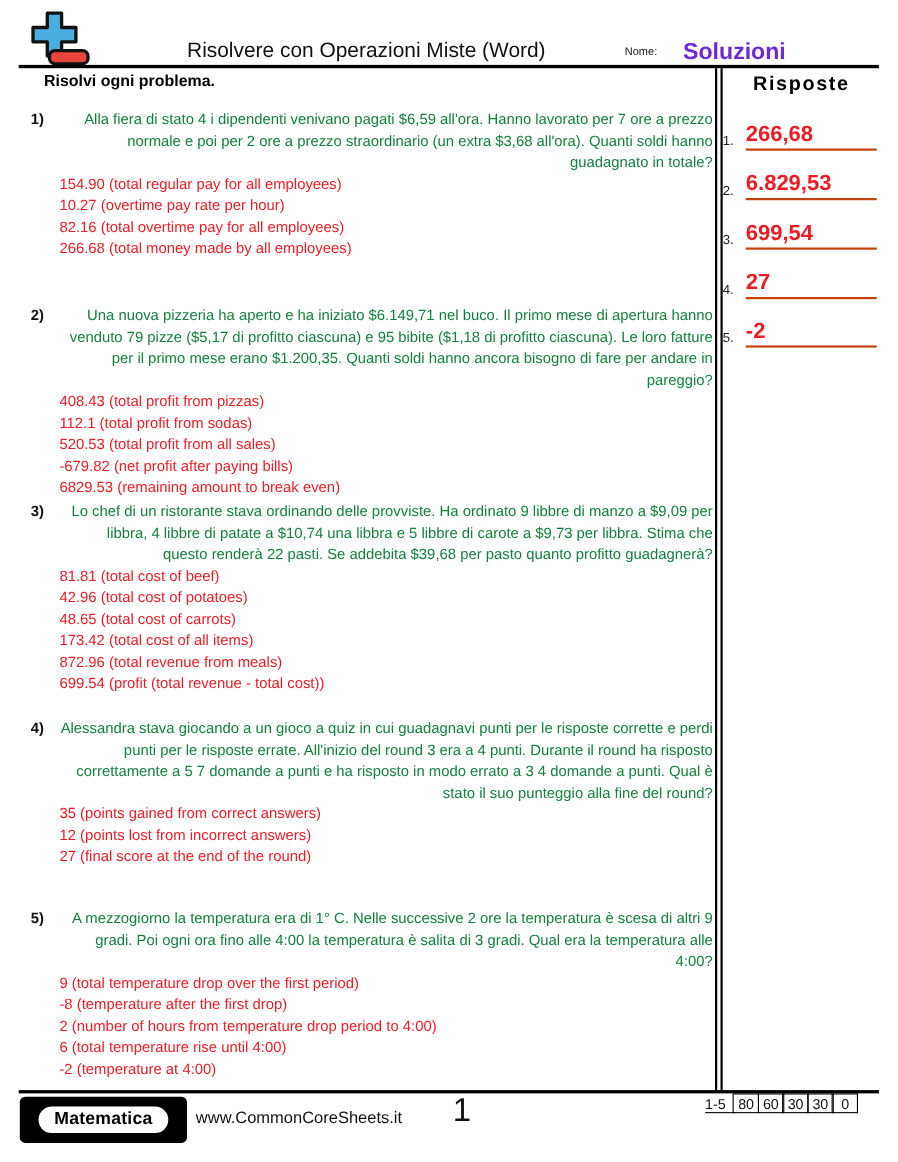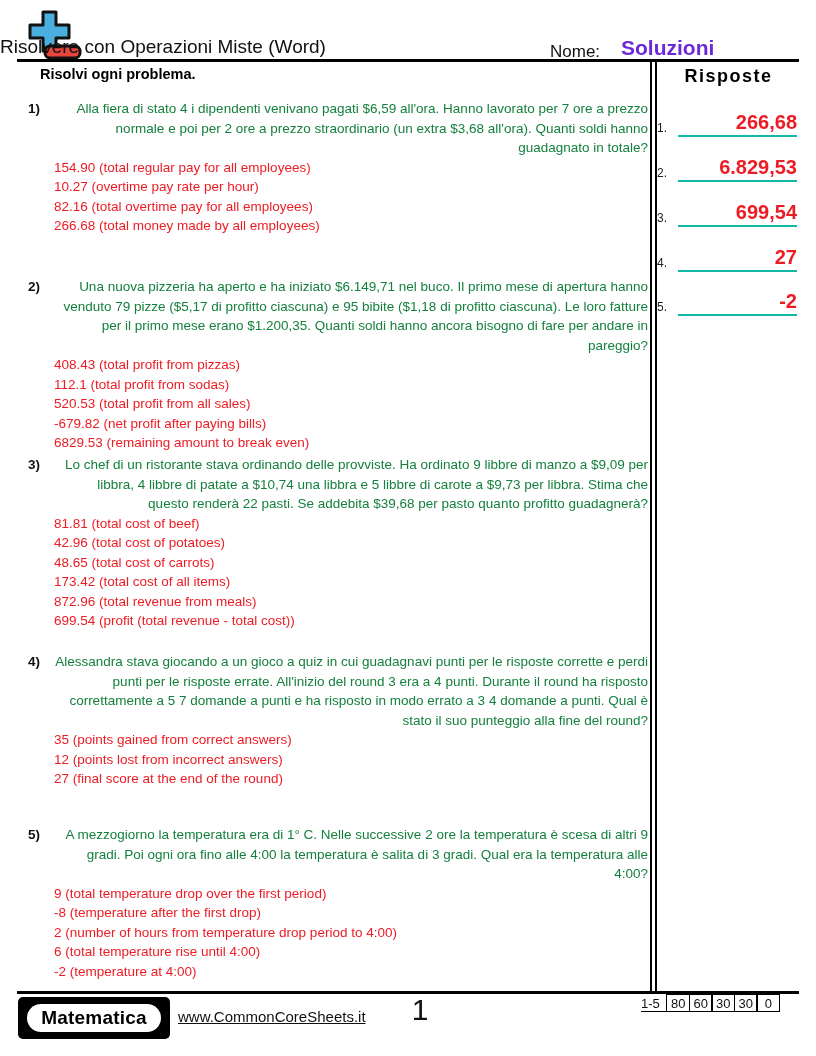--- a/index.html
+++ b/index.html
@@ -7,61 +7,61 @@
     position:relative;
     width:816px;height:1056px;
     background:#fff;
     font-family:"Liberation Sans", sans-serif;
     color:#1a1a1a;
     overflow:hidden;
   }
   
   .header-rule{position:absolute;left:17px;top:59px;width:782px;height:3px;background:#000;}
   .logo{position:absolute;left:18px;top:9px;}
-  .page-title{position:absolute;left:0;top:36px;width:666px;text-align:left;font-size:19px;color:#111;}
-  .name-label{position:absolute;left:550px;top:42px;font-size:17px;color:#111;}
+  .page-title{position:absolute;left:0;top:36px;width:666px;text-align:center;font-size:19px;color:#111;}
+  .name-label{position:absolute;left:568px;top:42px;font-size:10px;color:#111;}
   .name-value{position:absolute;left:621px;top:36px;font-size:21px;font-weight:bold;}
   .instruction{position:absolute;left:13px;top:66px;font-size:14.5px;font-weight:bold;color:#000;margin-left:27px;}
 
   
   .divider{position:absolute;left:650px;top:62px;height:929px;width:7px;
            box-sizing:border-box;border-left:2px solid #000;border-right:2px solid #000;}
   .answers-title{position:absolute;left:659px;top:66px;width:139px;text-align:center;
                  font-size:18px;font-weight:bold;letter-spacing:1.5px;
                  text-underline-offset:4px;color:#000;}
   .answer-row{position:absolute;left:657px;width:140px;height:29px;display:flex;align-items:flex-end;}
   .answer-row:nth-of-type(1){top:108px;}
   .answer-row:nth-of-type(2){top:153px;}
   .answer-row:nth-of-type(3){top:198px;}
   .answer-row:nth-of-type(4){top:243px;}
   .answer-row:nth-of-type(5){top:287px;}
   .answer-num{width:21px;font-size:12px;color:#222;padding-bottom:2px;}
-  .answer-line{flex:1;border-bottom:2px solid #14b8a6;text-align:right;}
+  .answer-line{flex:1;border-bottom:2px solid #c2410c;text-align:left;}
   .answer-value{color:var(--red);font-weight:bold;font-size:20px;line-height:26px;}
 
   
   .problems-area{position:absolute;left:28px;top:0;width:620px;height:990px;}
   .problem{position:absolute;left:0;width:100%;display:flex;}
   .problem:nth-of-type(1){top:99px;}
   .problem:nth-of-type(2){top:277px;}
   .problem:nth-of-type(3){top:455px;}
   .problem:nth-of-type(4){top:652px;}
   .problem:nth-of-type(5){top:825px;}
   .problem-num{width:26px;font-size:13.5px;font-weight:bold;line-height:19.5px;color:#111;}
   .problem-body{flex:1;}
   .problem-text{font-size:13.5px;line-height:19.5px;color:#15803d;text-align:right;}
   .steps .step-line{font-size:13.5px;line-height:19.5px;color:var(--red);}
 
   
   .footer-rule{position:absolute;left:17px;top:991px;width:782px;height:3px;background:#000;}
   .badge{position:absolute;left:18px;top:997px;width:152px;height:42px;background:#000;
          border-radius:5px;display:flex;align-items:center;justify-content:center;}
   .badge-pill{background:#fff;border-radius:17px;padding:3px 14px;}
-  .badge-text{font-size:19px;font-weight:bold;color:#000;letter-spacing:0.2px;}
-  .footer-url{position:absolute;left:178px;top:1008px;font-size:15px;color:#111;text-decoration:underline;}
+  .badge-text{font-size:16px;font-weight:bold;color:#000;letter-spacing:0.2px;}
+  .footer-url{position:absolute;left:178px;top:1008px;font-size:15px;color:#111;}
   .page-number{position:absolute;left:380px;top:993px;width:80px;text-align:center;
                font-size:30px;font-weight:400;color:#111;}
   .score-strip{position:absolute;left:641px;top:996px;display:flex;align-items:flex-end;height:16px;}
   .score-label{font-size:13px;padding:1px 8px 0 0;border-bottom:1.5px solid #000;color:#111;}
   .score-cell{width:22px;border:1.5px solid #000;margin-left:-1.5px;text-align:center;
               font-size:13px;padding-top:1px;color:#111;}
   .score-cell:first-of-type{margin-left:0;}
 </style>
 </head>
 <body>

